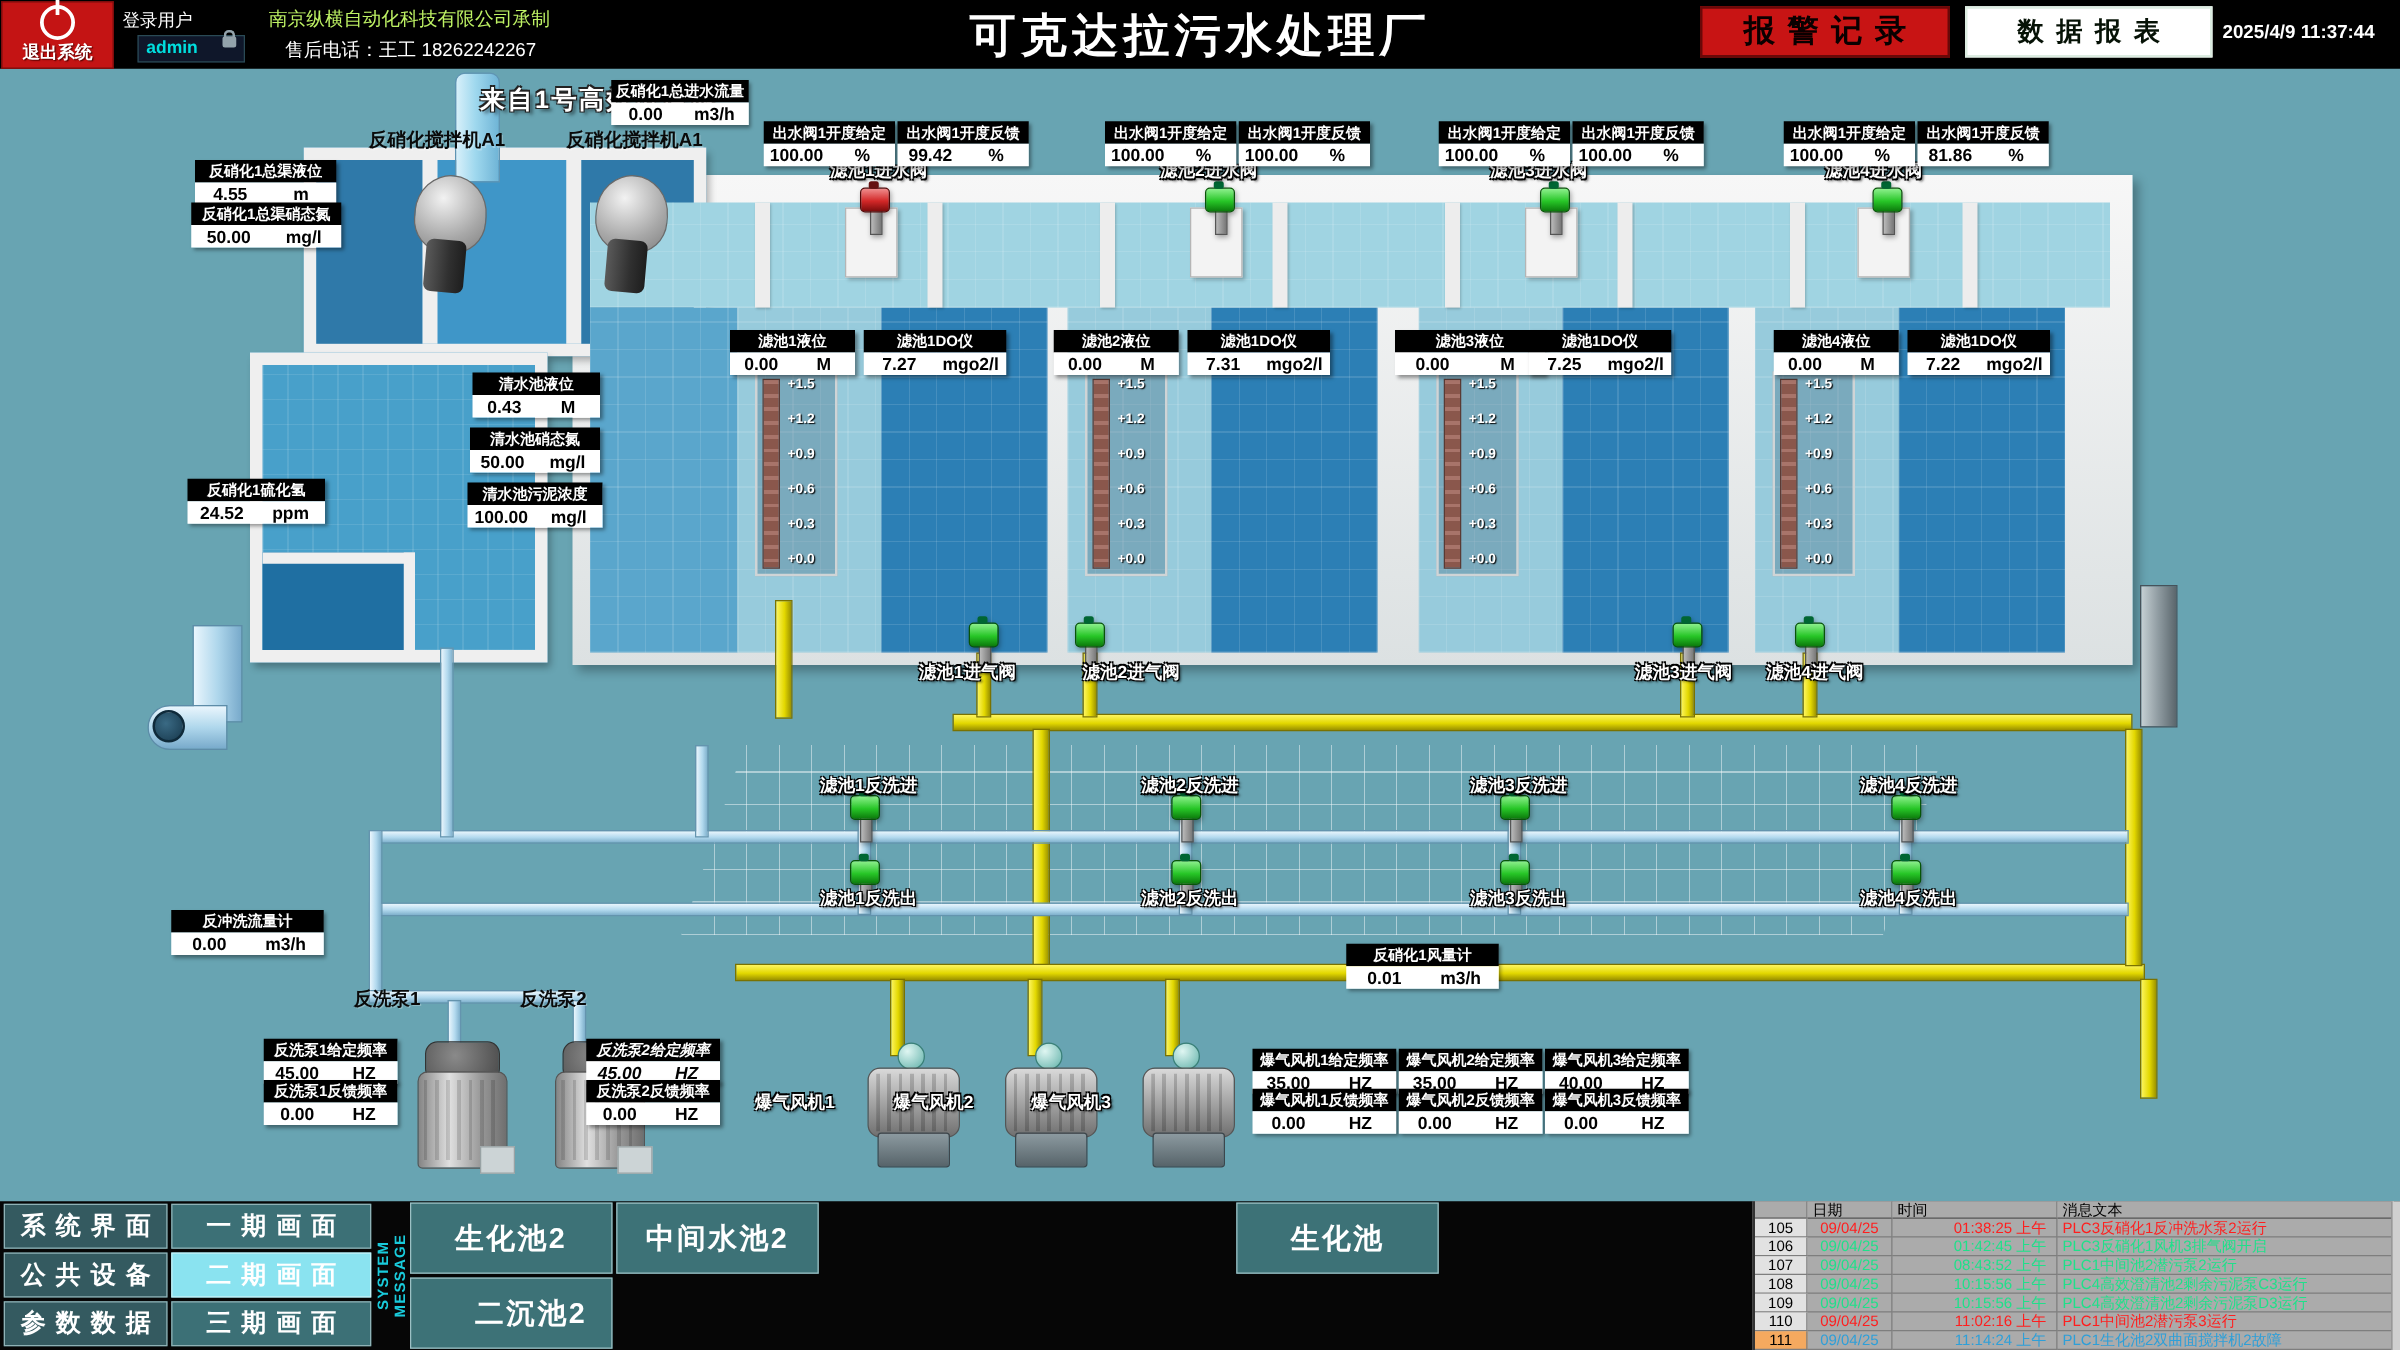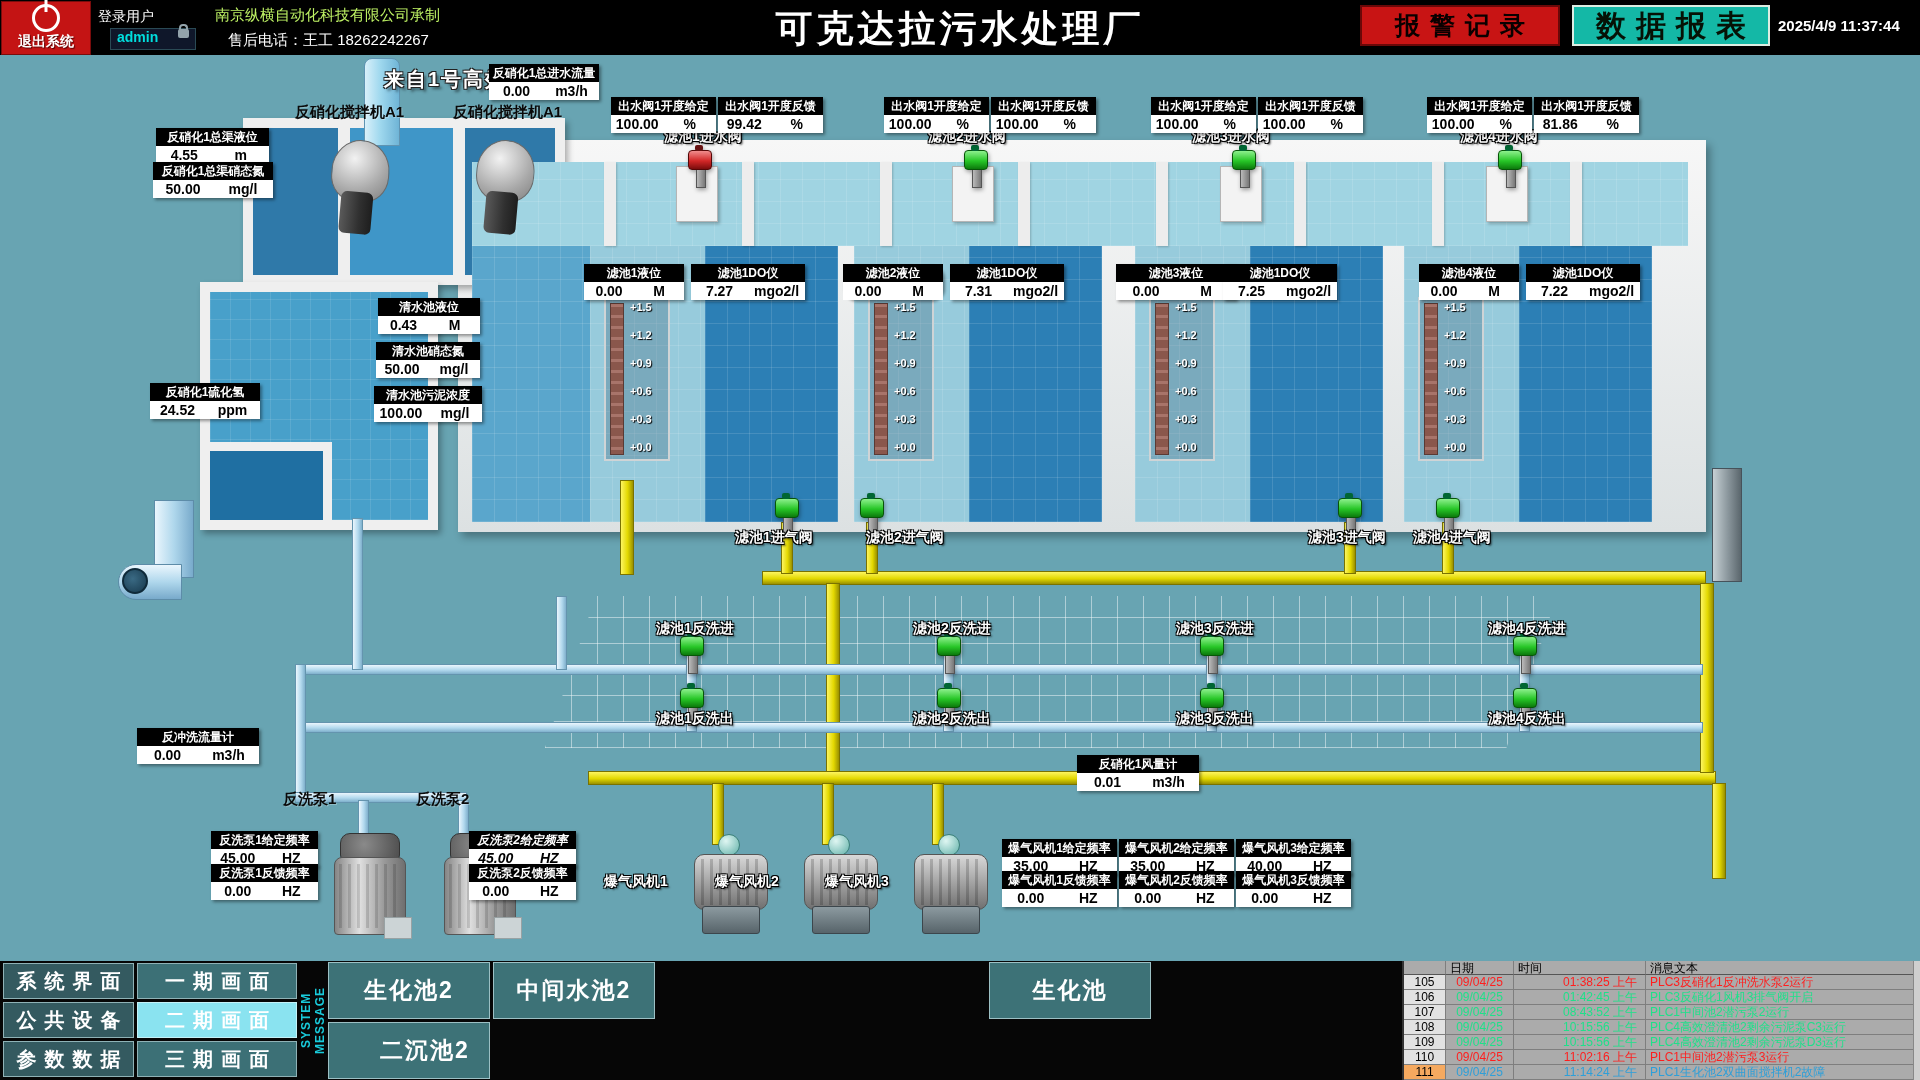--- a/index.html
+++ b/index.html
@@ -18,22 +18,22 @@
   .login-user{color:#00DEDE;font-weight:bold;font-size:14px;}
   .lock-icon{width:11px;height:9px;background:#93A3AB;border-radius:2px;position:relative;display:inline-block;}
   .lock-icon::before{content:"";position:absolute;left:1px;top:-5px;width:5px;height:5px;border:2px solid #93A3AB;border-bottom:none;border-radius:4px 4px 0 0;}
   .company-line1{position:absolute;left:215px;top:6px;color:#bef264;font-size:15px;}
   .company-line2{position:absolute;left:228px;top:31px;color:#fff;font-size:15px;}
   .main-title{position:absolute;left:620px;top:4px;width:680px;text-align:center;color:#fff;
               font-family:"Liberation Serif","DejaVu Serif",serif;font-size:37px;font-weight:bold;letter-spacing:4px;}
   .alarm-btn{position:absolute;left:1360px;top:5px;width:200px;height:41px;background:#C81414;border:2px solid #6a0808;
              box-sizing:border-box;color:#0a0000;font-family:"Liberation Serif","DejaVu Serif",serif;font-size:25px;font-weight:bold;
              letter-spacing:10px;text-indent:10px;text-align:center;line-height:37px;cursor:pointer;}
-  .report-btn{position:absolute;left:1572px;top:5px;width:198px;height:41px;background:#14b8a6;border:2px solid #DDEDE2;
-             box-sizing:border-box;color:#061206;font-family:"Liberation Serif","DejaVu Serif",serif;font-size:30px;font-weight:bold;
+  .report-btn{position:absolute;left:1572px;top:5px;width:198px;height:41px;background:#ffffff;border:2px solid #DDEDE2;
+             box-sizing:border-box;color:#061206;font-family:"Liberation Serif","DejaVu Serif",serif;font-size:21px;font-weight:bold;
              letter-spacing:10px;text-indent:10px;text-align:center;line-height:37px;cursor:pointer;}
   .datetime{position:absolute;left:1778px;top:17px;width:140px;color:#fff;font-size:15px;font-weight:bold;}
   
   #scene{position:absolute;inset:0;z-index:1;}
   #filter-complex{position:absolute;left:458px;top:140px;width:1248px;height:392px;
                   background:linear-gradient(180deg,#F7F7F7,#DCE1E2);box-shadow:4px 5px 8px rgba(0,0,0,.3);z-index:2;}
   #mix-tank{position:absolute;left:243px;top:118px;width:322px;height:167px;background:#3F96C8;border:10px solid #EFEFEF;
             box-sizing:border-box;box-shadow:3px 4px 6px rgba(0,0,0,.3);z-index:2;}
   .mwall{position:absolute;top:0;width:12px;height:147px;background:#EFEFEF;}
   .mtint{position:absolute;top:0;height:147px;background:rgba(8,45,90,.28);}
@@ -512,21 +512,21 @@
           <div>M</div>
         </div>
       </div>
       <div class="gauge" style="left: 691px; top: 264px; width: 114px;">
         <div class="gl">滤池1DO仪</div>
         <div class="gv">
           <div>7.27</div>
           <div>mgo2/l</div>
         </div>
       </div>
-      <div class="gauge" style="left: 843px; top: 264px; width: 100px; border-radius: 13px;">
+      <div class="gauge" style="left: 843px; top: 264px; width: 100px;">
         <div class="gl">滤池2液位</div>
         <div class="gv">
           <div>0.00</div>
           <div>M</div>
         </div>
       </div>
       <div class="gauge" style="left: 950px; top: 264px; width: 114px;">
         <div class="gl">滤池1DO仪</div>
         <div class="gv">
           <div>7.31</div>

